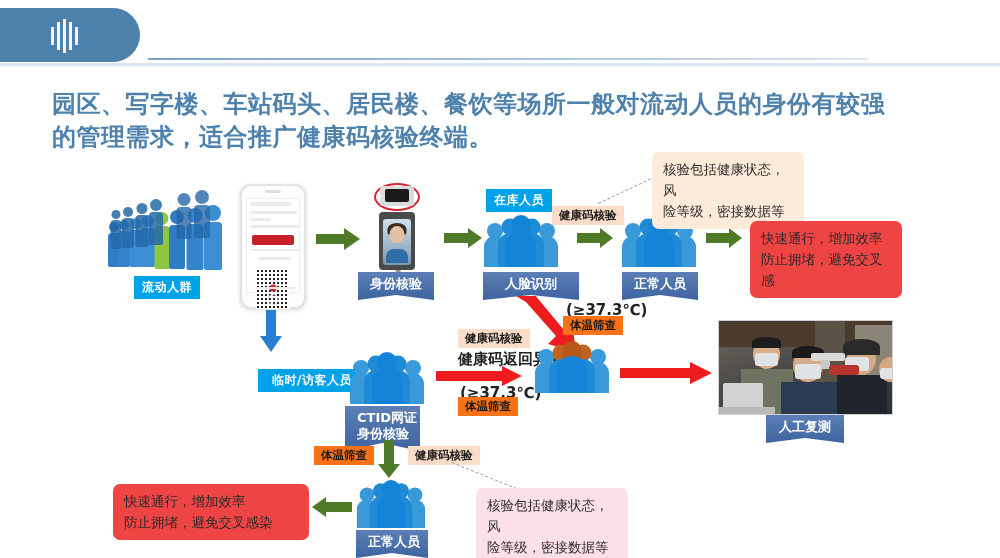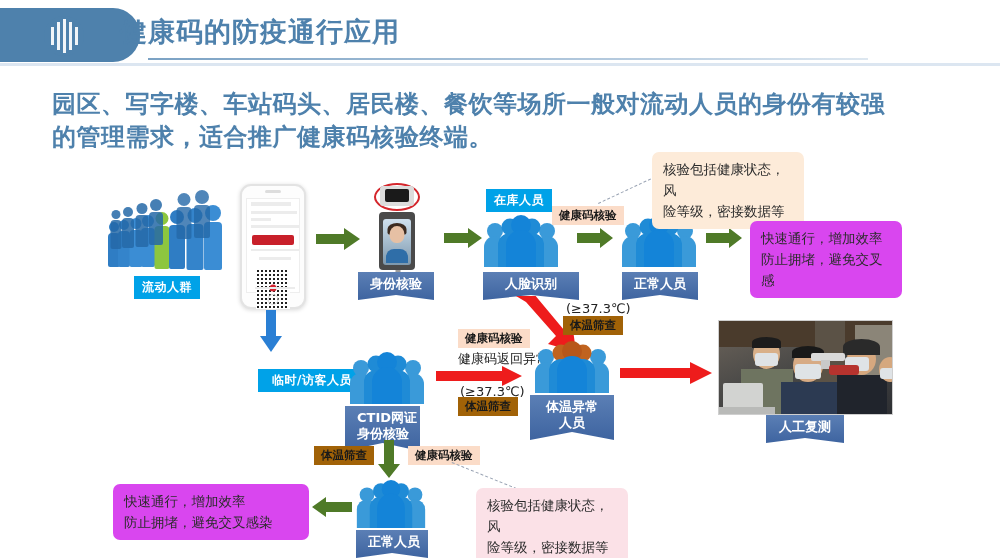--- a/index.html
+++ b/index.html
@@ -72,34 +72,34 @@
     padding-bottom:9px;
   }
   .ribbon.two { line-height:16px; }
 
   .tag {
     position:absolute; white-space:nowrap;
     font-size:11.5px; font-weight:bold; color:#1a1a1a;
     padding:2px 7px;
   }
   .tag.peach { background:#fbdcc8; }
-  .tag.cream { background:#a16207; }
+  .tag.cream { background:#f97316; }
 
   .plaintxt {
     position:absolute; white-space:nowrap;
-    font-size:13px; color:#222; font-weight:normal;
+    font-size:15px; color:#222; font-weight:bold;
   }
 
   .callout {
     position:absolute;
     font-size:13.5px; line-height:21px; color:#2c2c2c;
     padding:7px 11px; border-radius:7px; white-space:pre-line;
   }
   .callout.peach { background:#fdebd9; }
-  .callout.mint  { background:#d946ef; }
+  .callout.mint  { background:#ef4444; }
   .callout.pink  { background:#fbe1e7; }
 
   
   .arrow-g, .arrow-r, .arrow-b {
     position:absolute;
   }
   .arrow-g { color:#4f7a28; }
   .arrow-r { color:#ee1c1c; }
   .arrow-b { color:#2a7fd4; }
 
@@ -161,21 +161,20 @@
 <div class="slide">
 
   <div class="hdr-tab"></div>
   <div class="hdr-icon">
     <i></i>
       <i></i>
       <i></i>
       <i></i>
       <i></i>
   </div>
-  <div class="hdr-title">健康码的防疫通行应用</div>
   <div class="hdr-rule"></div>
   <div class="hdr-rule2"></div>
 
   <div class="subtitle">
     <div>园区、写字楼、车站码头、居民楼、餐饮等场所一般对流动人员的身份有较强</div>
     <div>的管理需求，适合推广健康码核验终端。</div>
   </div>
 
   <div class="crowd">
 
@@ -394,24 +393,20 @@
       <circle cx="65" cy="16" r="8" fill="#3a9ad9"></circle>
         <path d="M54 52 V32 a11 11 0 0 1 22 0 V52 Z" fill="#3a9ad9"></path>
       <circle cx="28" cy="12" r="8.5" fill="#c0631f"></circle>
         <path d="M16 52 V30 a12 12 0 0 1 24 0 V52 Z" fill="#1f8bd6"></path>
       <circle cx="50" cy="12" r="8.5" fill="#c0631f"></circle>
         <path d="M38 52 V30 a12 12 0 0 1 24 0 V52 Z" fill="#1f8bd6"></path>
       <circle cx="39" cy="10" r="10" fill="#b7571a"></circle>
         <path d="M24 52 V30 a15 15 0 0 1 30 0 V52 Z" fill="#1484d8"></path>
     </svg>
   </div>
-  <div class="ribbon two" style="left:530px; top:395px; width:84px;">
-    <span>体温异常</span><br>
-    <span>人员</span>
-  </div>
 
   <div class="arrow-r" style="left:620px; top:362px;">
     <svg width="92" height="22" viewBox="0 0 92 22">
         <path d="M0 6 L70 6 L70 0 L92 11 L70 22 L70 16 L0 16 Z" fill="#ee1c1c"></path>
       </svg>
   </div>
 
   <div class="photo">
     <div class="bg1"></div>
     <div class="blk" style="left:0; top:0; width:175px; height:26px; background:#4a3b2c;"></div>

